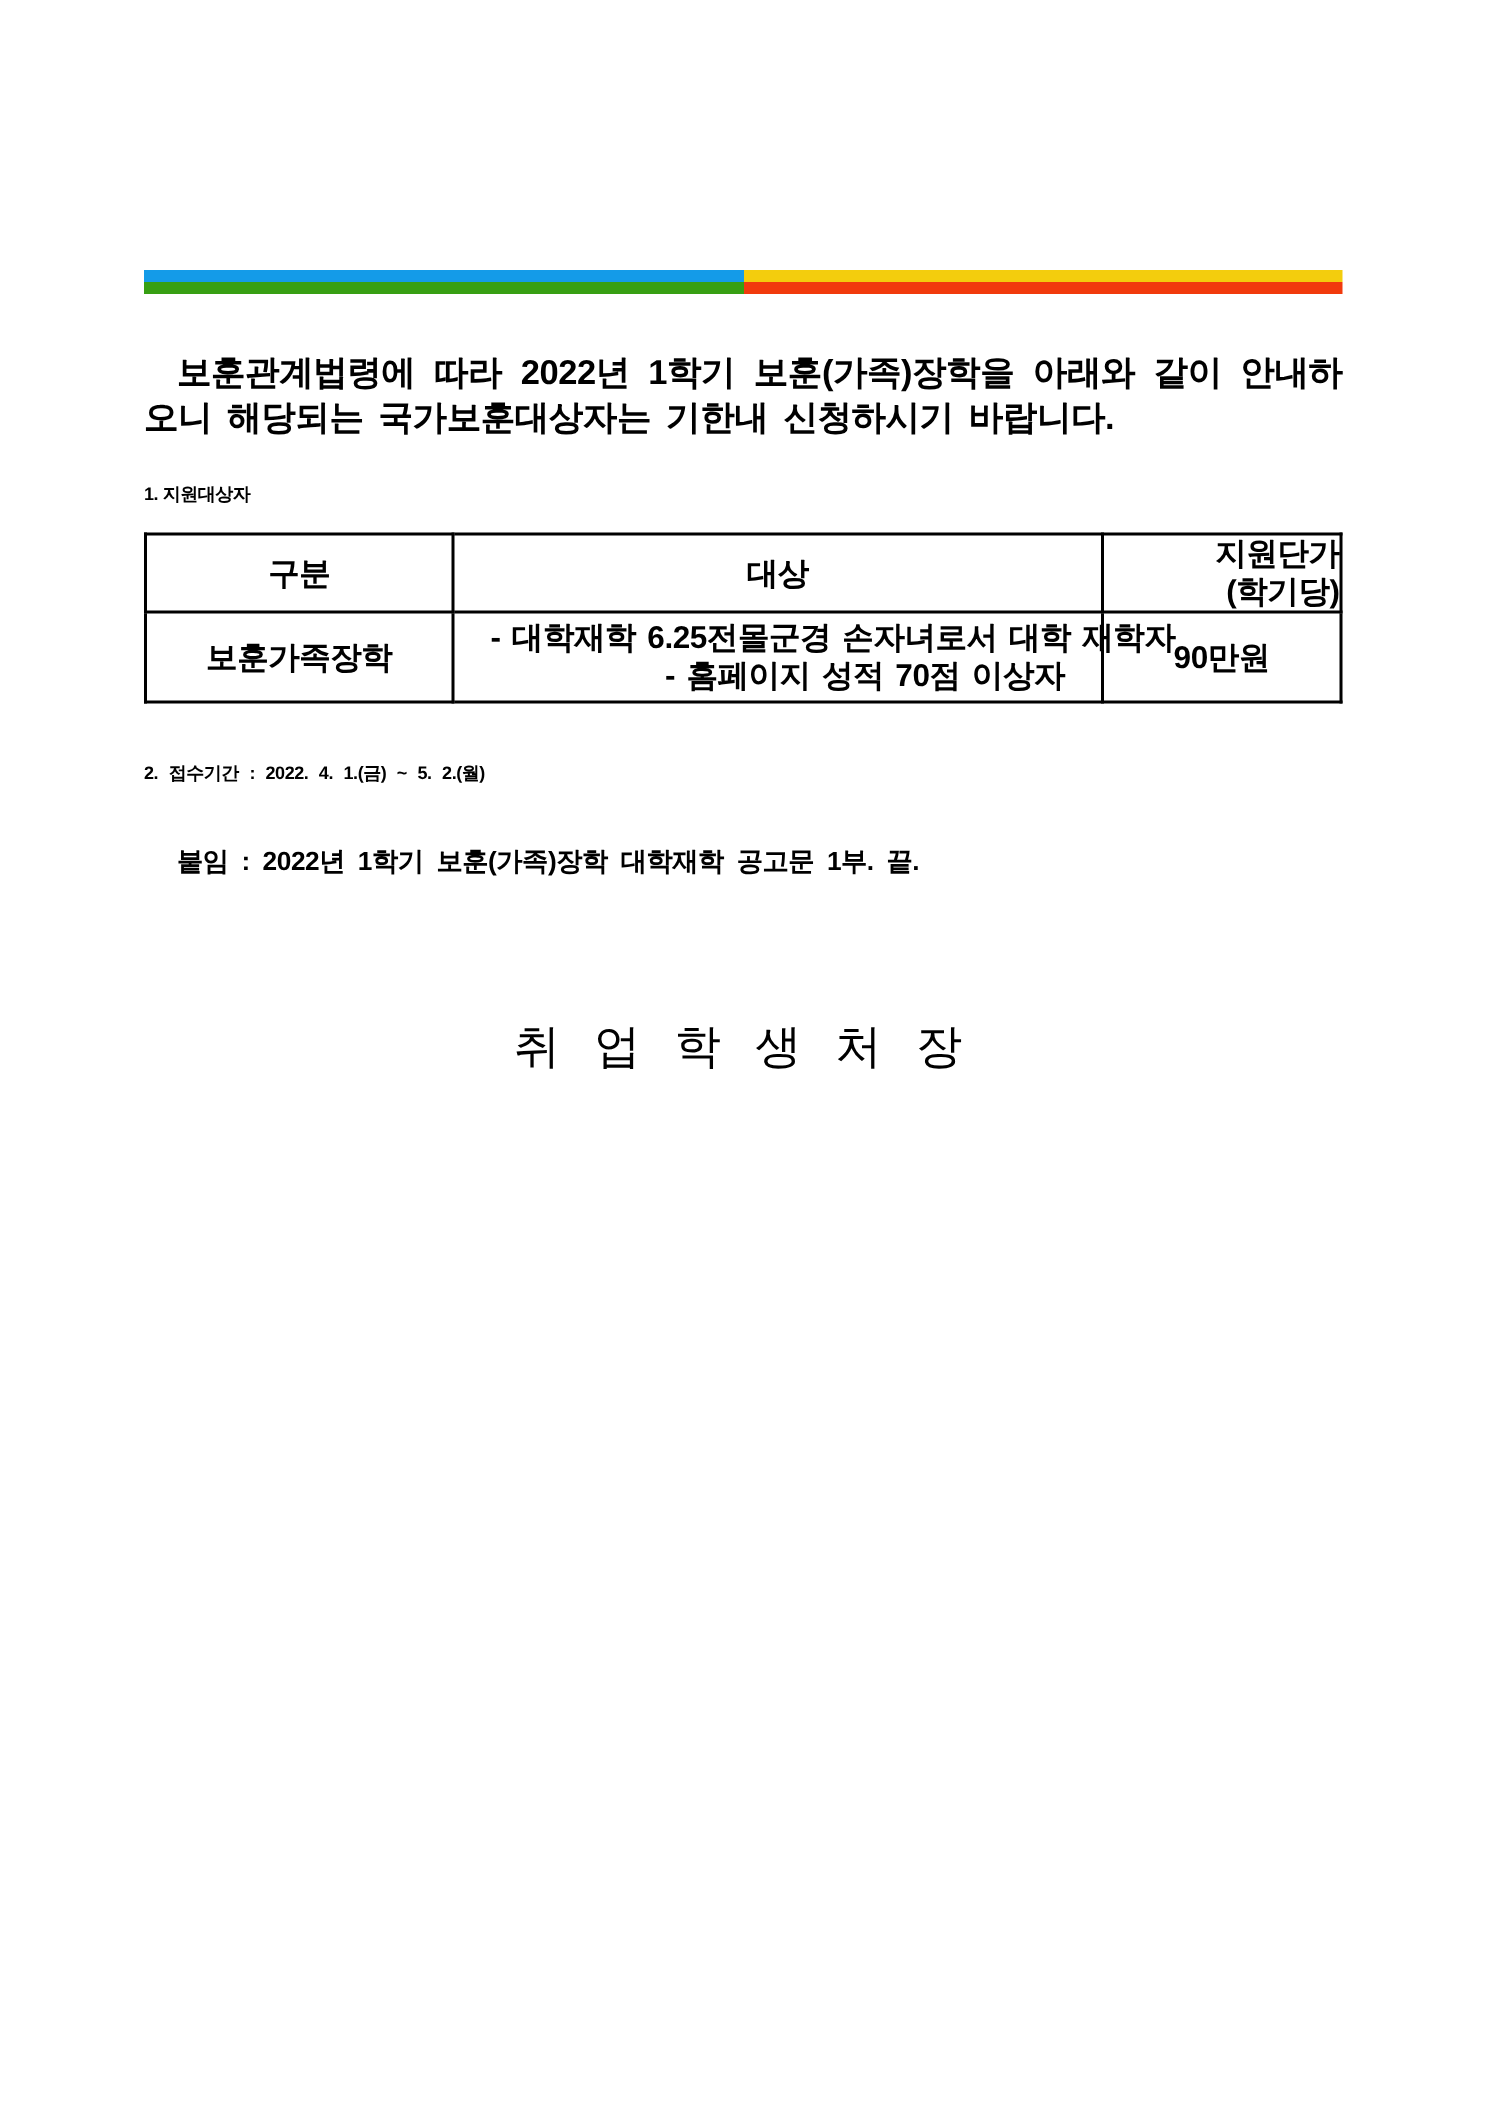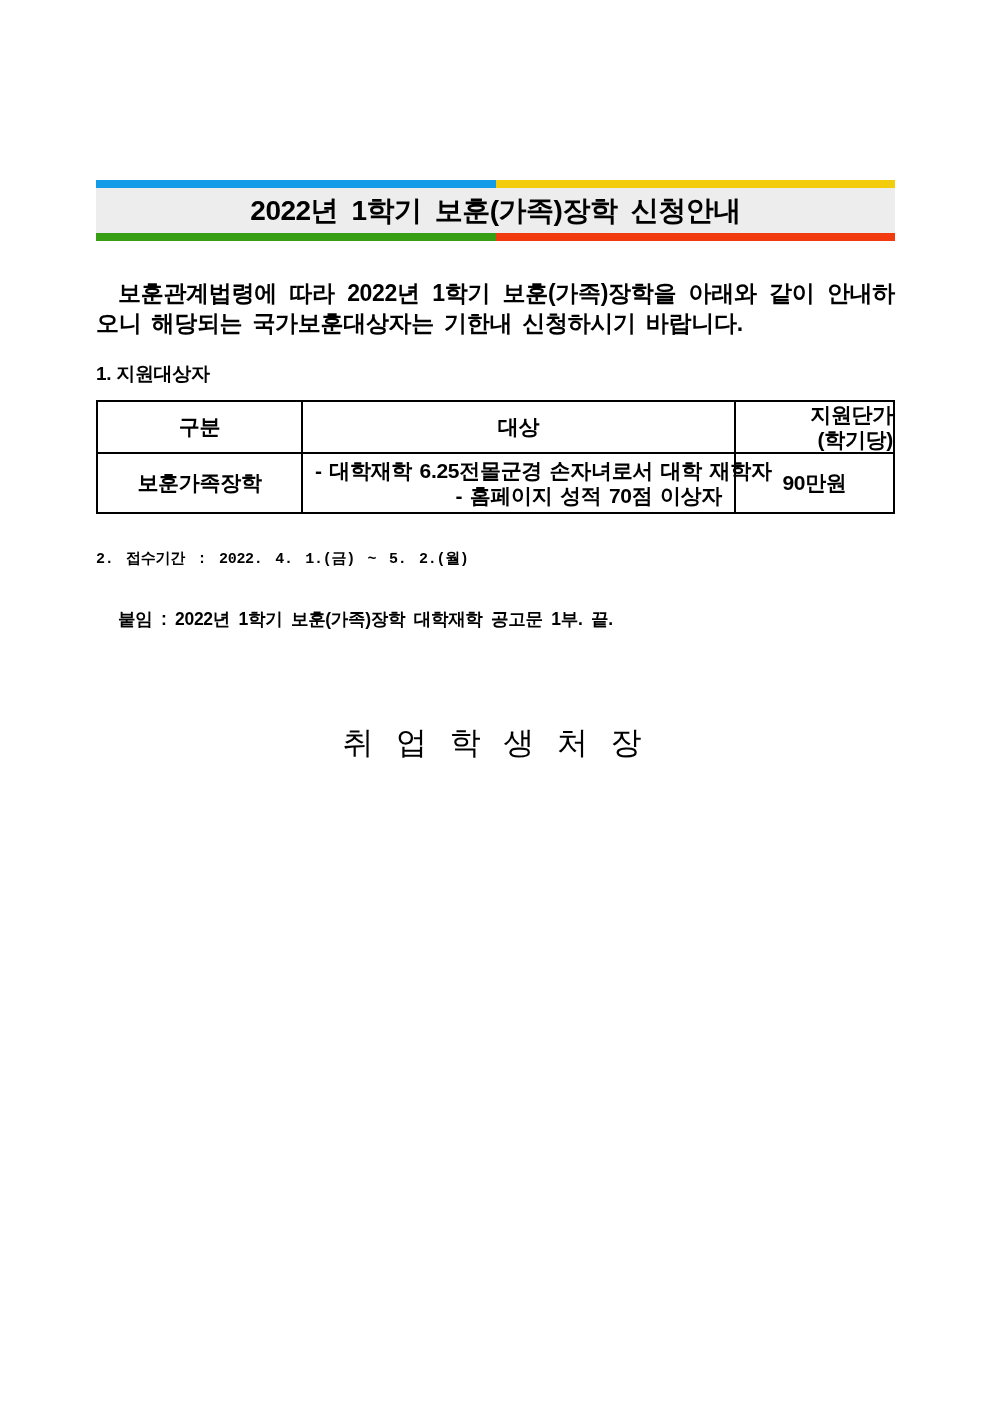--- a/index.html
+++ b/index.html
@@ -40,45 +40,45 @@
   .intro{
     margin-top:37px;
     font-size:23px;line-height:30px;
     text-align:justify;text-indent:22px;
     word-spacing:4px;letter-spacing:-0.3px;
   }
 
   
   .sec-heading{
     margin-top:22px;
-    font-size:19px;line-height:28px;letter-spacing:-0.3px;
+    font-size:12px;line-height:28px;letter-spacing:-0.3px;
   }
 
   
   table.support{
     margin-top:12px;
     width:797px;
     border-collapse:collapse;table-layout:fixed;
     font-size:21px;letter-spacing:-0.3px;
   }
   table.support td,table.support th{
     border:2px solid #000;
     vertical-align:middle;
     font-weight:700;
   }
   col.c1{width:205px;} col.c2{width:433px;} col.c3{width:159px;}
   tr.head-row{height:45px;}
   tr.body-row{height:60px;margin-top:40px;}
   .cell-center{text-align:center;}
-  .cell-left{text-align:left;padding:4px 12px;}
+  .cell-left{text-align:left;padding:4px 24px;}
   .hdr-two-line{line-height:21px;text-align:center;}
   .crit-line{display:block;line-height:25px;white-space:nowrap;word-spacing:2px;text-align:right;}
 
   
-  .items{margin-top:30px;font-size:15px;line-height:32px;word-spacing:4px;letter-spacing:-0.3px;font-family:Liberation Mono, monospace;}
+  .items{margin-top:30px;font-size:12px;line-height:32px;word-spacing:4px;letter-spacing:-0.3px;}
   .item{text-align:justify;}
 
   
   .attachment{
     margin-top:28px;
     font-size:17.5px;line-height:30px;
     text-indent:22px;word-spacing:4px;letter-spacing:-0.3px;
   }
 
   
@@ -92,23 +92,20 @@
 </head>
 <body>
 
 <div class="page">
   <div class="content">
 
     <div class="banner">
       <div class="bar bar-top">
         <div class="half left"></div>
         <div class="half right"></div>
-      </div>
-      <div class="title-band">
-        <h1>2022년 1학기 보훈(가족)장학 신청안내</h1>
       </div>
       <div class="bar bar-bottom">
         <div class="half left"></div>
         <div class="half right"></div>
       </div>
     </div>
 
     <p class="intro">보훈관계법령에 따라 2022년 1학기 보훈(가족)장학을 아래와 같이 안내하오니 해당되는 국가보훈대상자는 기한내 신청하시기 바랍니다.</p>
 
     <p class="sec-heading">1. 지원대상자</p>

